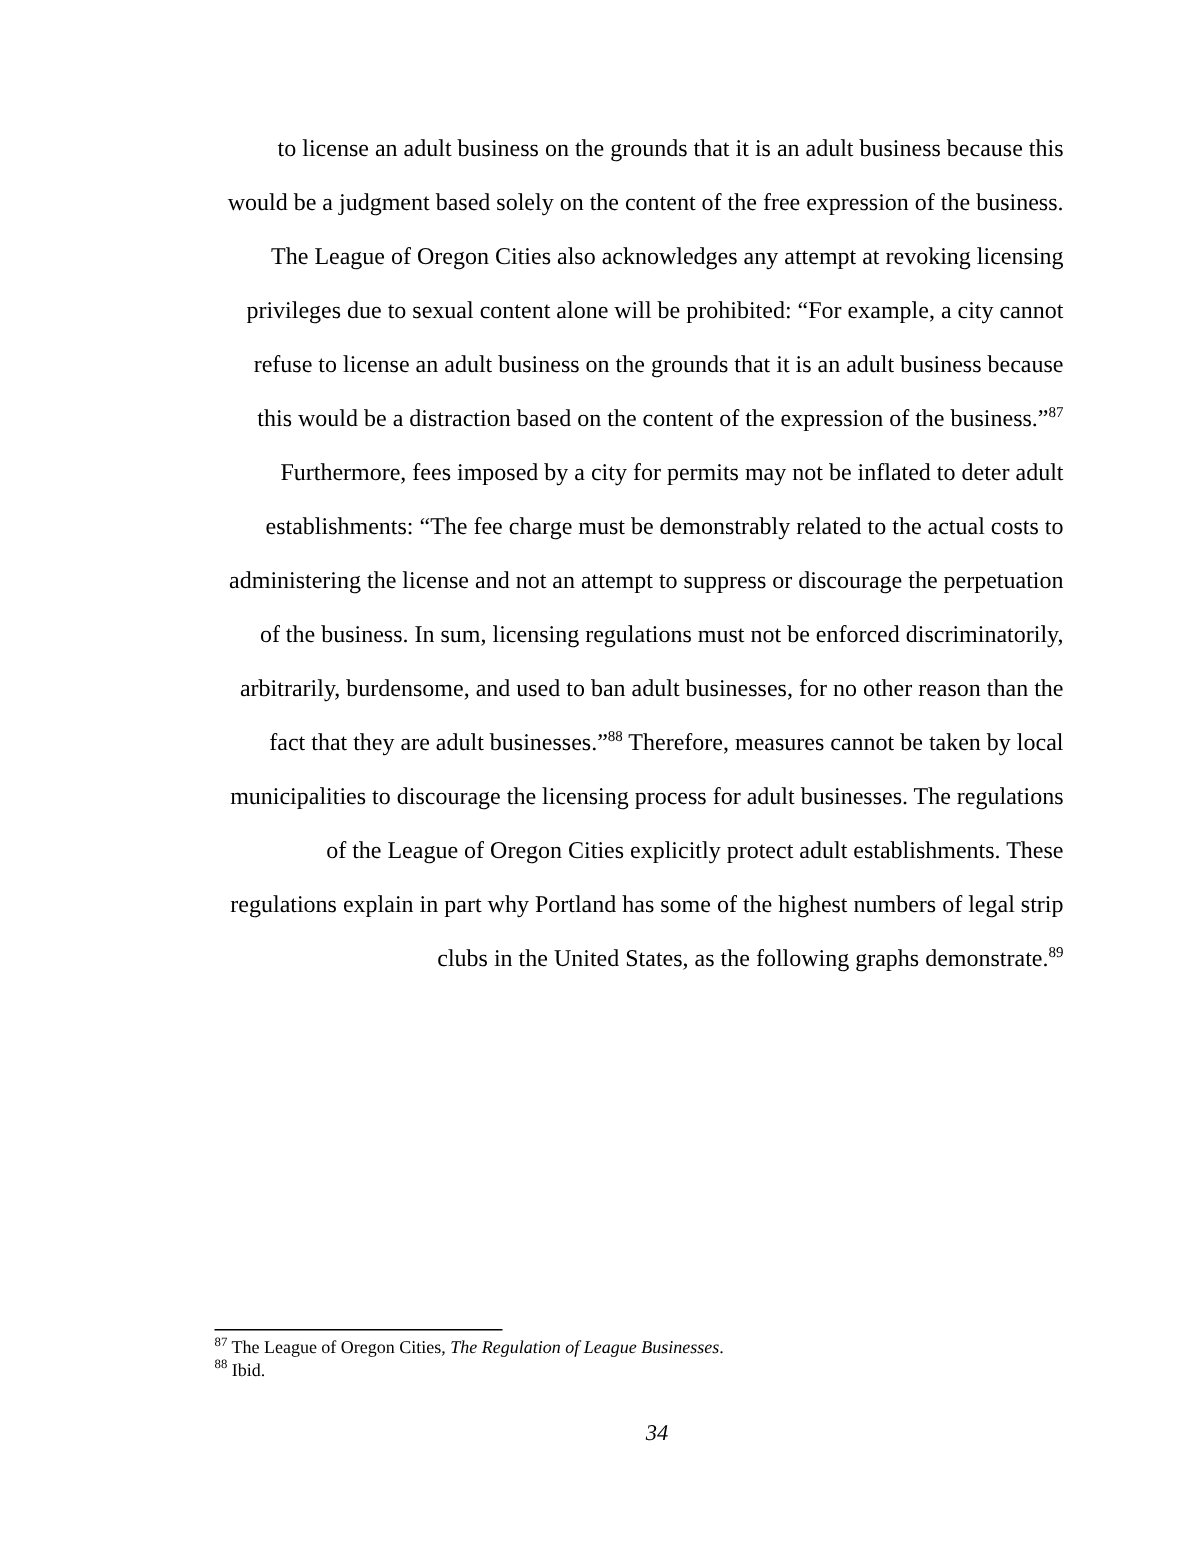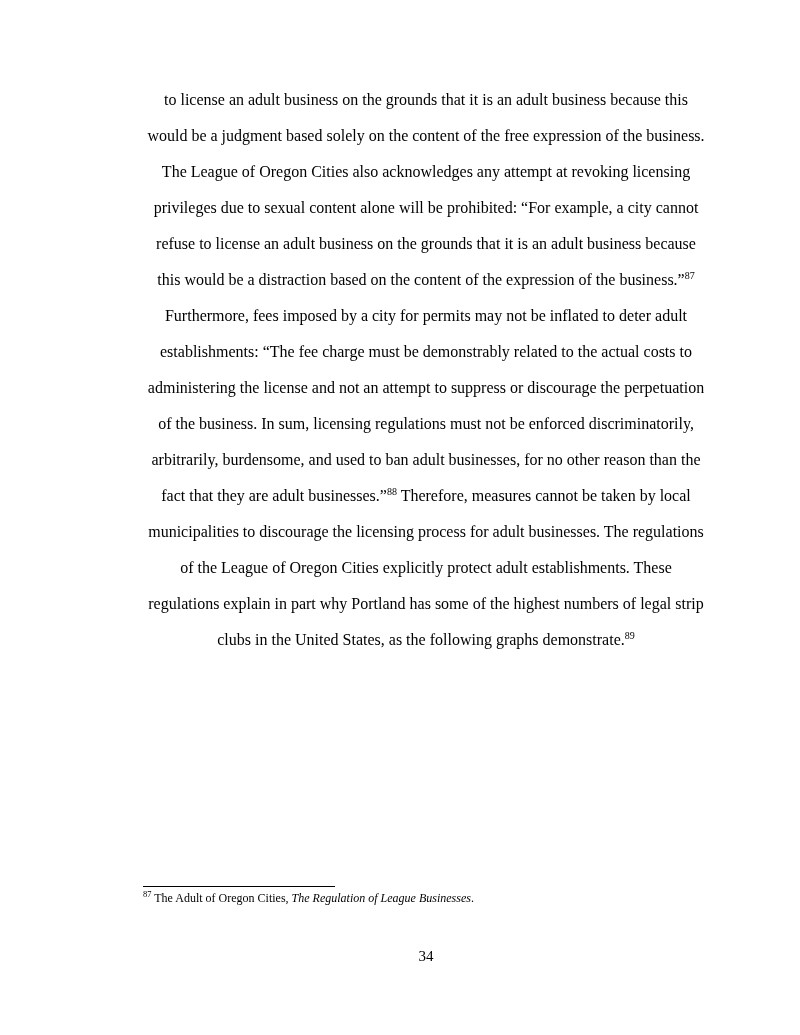--- a/index.html
+++ b/index.html
@@ -16,21 +16,21 @@
     color: #000000;
     overflow: hidden;
   }
   .body-text {
     position: absolute;
     left: 143px;
     top: 82px;
     width: 566px;
     font-size: 16px;
     line-height: 36px;
-    text-align: center;
+    text-align: right;
   }
   .body-text sup {
     font-size: 10px;
     line-height: 0;
     vertical-align: super;
   }
   .footnote-rule {
     position: absolute;
     left: 143px;
     top: 886px;
@@ -52,35 +52,37 @@
   .footnotes sup {
     font-size: 8.5px;
     line-height: 0;
     vertical-align: super;
   }
   .footnotes em, .body-text em {
     font-style: italic;
   }
   .page-number {
     position: absolute;
-    left: 143px;
+    left: 155px;
     top: 948px;
     width: 566px;
     text-align: center;
     font-size: 15px;
+    font-style: italic;
   }
 </style>
 </head>
 <body>
 
 <div class="page">
 
   <div class="body-text"><span>to license an adult business on the grounds that it is an adult business because this would be a judgment based solely on the content of the free expression of the business. The League of Oregon Cities also acknowledges any attempt at revoking licensing privileges due to sexual content alone will be prohibited: “For example, a city cannot refuse to license an adult business on the grounds that it is an adult business because this would be a distraction based on the content of the expression of the business.”</span><sup>87</sup><span> Furthermore, fees imposed by a city for permits may not be inflated to deter adult establishments: “The fee charge must be demonstrably related to the actual costs to administering the license and not an attempt to suppress or discourage the perpetuation of the business. In sum, licensing regulations must not be enforced discriminatorily, arbitrarily, burdensome, and used to ban adult businesses, for no other reason than the fact that they are adult businesses.”</span><sup>88</sup><span> Therefore, measures cannot be taken by local municipalities to discourage the licensing process for adult businesses. The regulations of the League of Oregon Cities explicitly protect adult establishments. These regulations explain in part why Portland has some of the highest numbers of legal strip clubs in the United States, as the following graphs demonstrate.</span><sup>89</sup></div>
 
   <div class="footnote-rule"></div>
 
   <div class="footnotes">
-      <div class="footnote-line"><sup>87</sup><span> The Adult of Oregon Cities, </span><em>The Regulation of League Businesses</em><span>.</span></div>
+      <div class="footnote-line"><sup>87</sup><span> The League of Oregon Cities, </span><em>The Regulation of League Businesses</em><span>.</span></div>
+      <div class="footnote-line"><sup>88</sup><span> Ibid.</span></div>
     </div>
 
   <div class="page-number">34</div>
 
 </div>
 
 </body></html>

